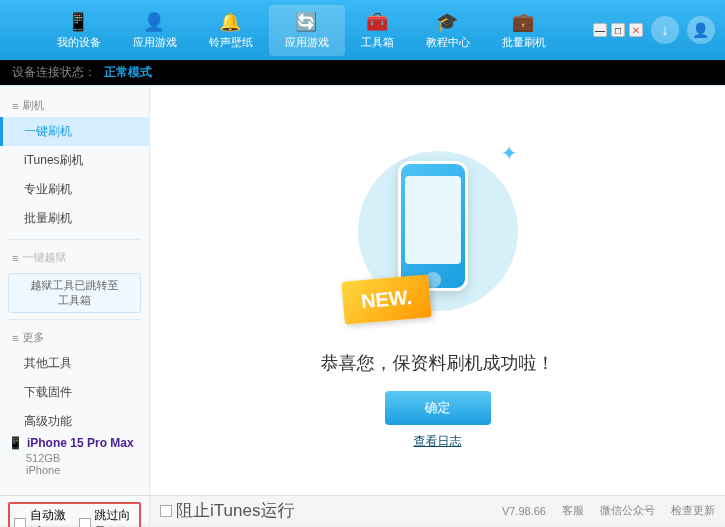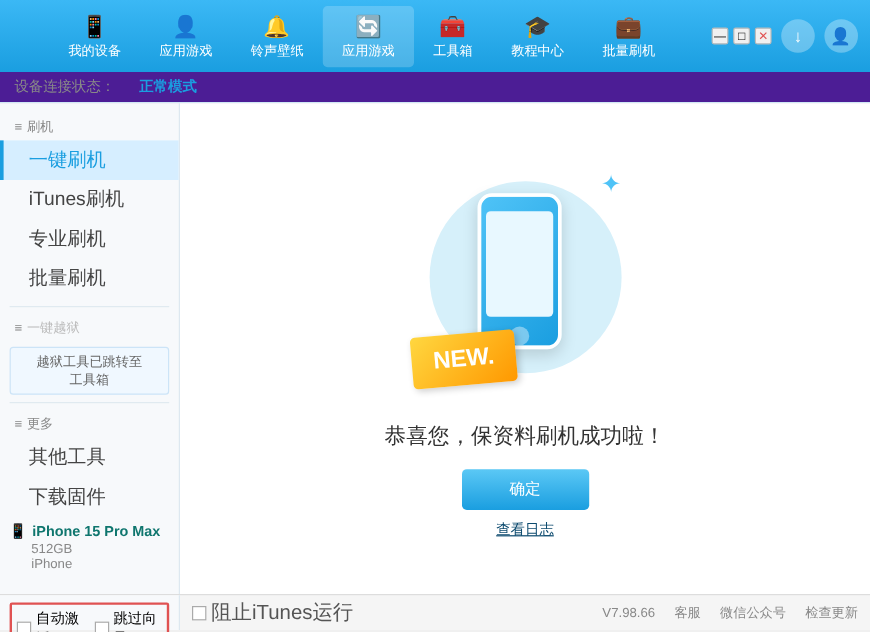--- a/index.html
+++ b/index.html
@@ -61,28 +61,28 @@
       background: rgba(255,255,255,0.3);
       border-radius: 50%;
       display: flex; align-items: center; justify-content: center;
       cursor: pointer;
       color: #fff;
       font-size: 14px;
     }
 
     
     .status-bar {
-      background: #4c1d95;
+      background: #000000;
       padding: 4px 12px;
       font-size: 12px;
       color: #333;
       border-bottom: 1px solid #d0e8f5;
       display: flex;
       align-items: center;
-      gap: 20px;
+      gap: 8px;
     }
     .status-bar .label { color: #888; }
     .status-bar .value { color: #1a9ee0; font-weight: bold; }
 
     
     .main-layout {
       display: flex;
       height: calc(527px - 60px - 28px - 30px);
     }
 
@@ -99,21 +99,21 @@
       color: #888;
       font-size: 11px;
       display: flex;
       align-items: center;
       gap: 4px;
     }
     .sidebar-item {
       padding: 6px 16px 6px 24px;
       cursor: pointer;
       color: #444;
-      font-size: 16px;
+      font-size: 12px;
     }
     .sidebar-item.active {
       background: #d6eeff;
       color: #1a9ee0;
       border-left: 3px solid #1a9ee0;
       padding-left: 21px;
     }
     .sidebar-info-box {
       margin: 4px 8px;
       background: #f0f8ff;
@@ -241,21 +241,21 @@
       background: #fff;
       display: inline-block;
       flex-shrink: 0;
     }
     .device-info {
       display: flex;
       align-items: center;
       gap: 4px;
       padding: 2px 0;
     }
-    .device-name { font-size: 12px; color: #0f766e; font-weight: bold; }
+    .device-name { font-size: 12px; color: #4c1d95; font-weight: bold; }
     .device-sub { font-size: 11px; color: #888; padding-left: 18px; }
 
     .bottom-status {
       flex: 1;
       display: flex;
       align-items: center;
       justify-content: space-between;
     }
     .stop-itunes {
       display: flex;

